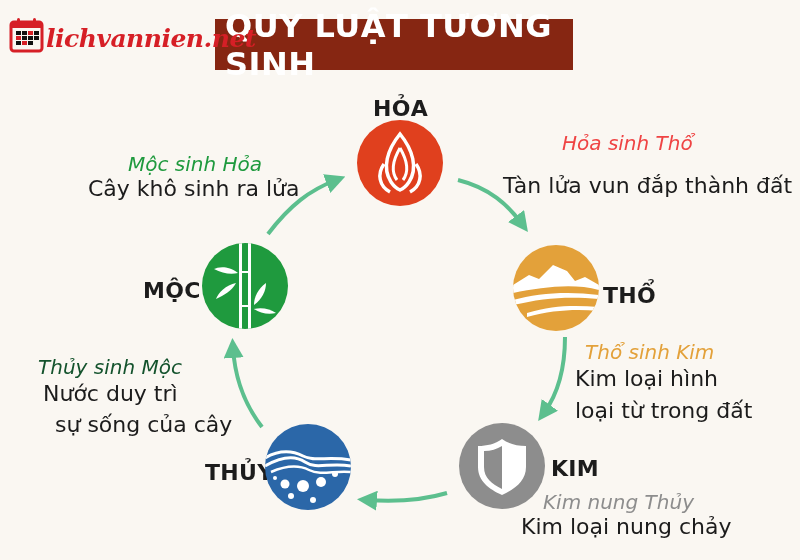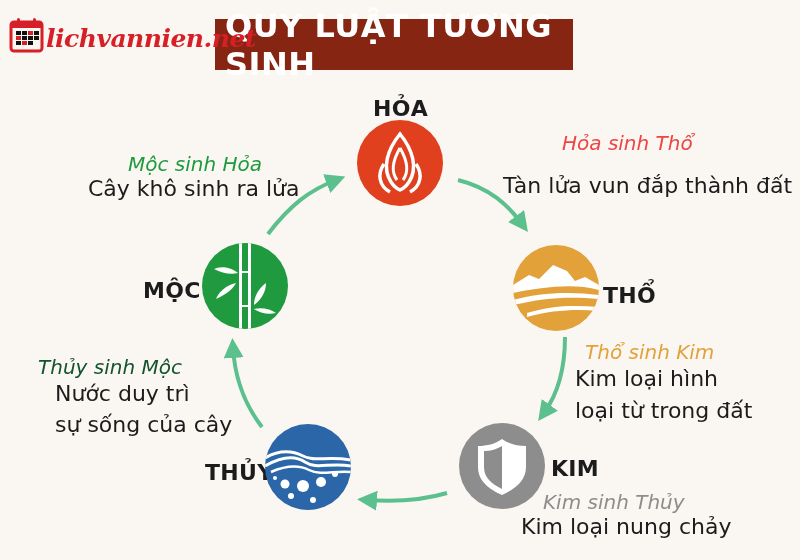--- a/index.html
+++ b/index.html
@@ -182,18 +182,18 @@
 <div class="abs rel-title" style="left:128px; top:152px; color:#1f9a3e;">Mộc sinh Hỏa</div>
 <div class="abs rel-desc" style="left:88px; top:174px;">Cây khô sinh ra lửa</div>
 
 <div class="abs rel-title" style="left:562px; top:131px; color:#ef4444;">Hỏa sinh Thổ</div>
 <div class="abs rel-desc" style="left:503px; top:171px;">Tàn lửa vun đắp thành đất</div>
 
 <div class="abs rel-title" style="left:585px; top:340px; color:#e3a13a;">Thổ sinh Kim</div>
 <div class="abs rel-desc" style="left:575px; top:364px;">Kim loại hình</div>
 <div class="abs rel-desc" style="left:575px; top:396px;">loại từ trong đất</div>
 
-<div class="abs rel-title" style="left:543px; top:490px; color:#8d8d8d;">Kim sinh Thủy</div>
+<div class="abs rel-title" style="left:543px; top:490px; color:#8d8d8d;">Kim nung Thủy</div>
 <div class="abs rel-desc" style="left:521px; top:512px;text-align:right;">Kim loại nung chảy</div>
 
 <div class="abs rel-title" style="left:38px; top:355px; color:#14532d;">Thủy sinh Mộc</div>
-<div class="abs rel-desc" style="left:55px; top:379px;text-align:center;">Nước duy trì</div>
+<div class="abs rel-desc" style="left:43px; top:379px;text-align:center;">Nước duy trì</div>
 <div class="abs rel-desc" style="left:55px; top:410px;">sự sống của cây</div>
 
 </body></html>

